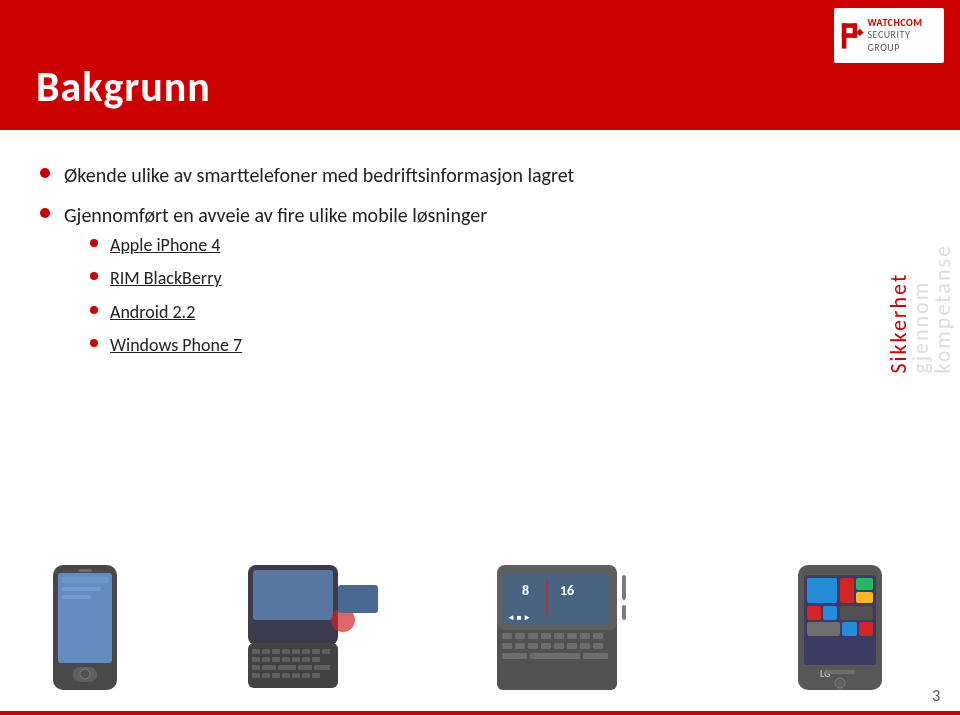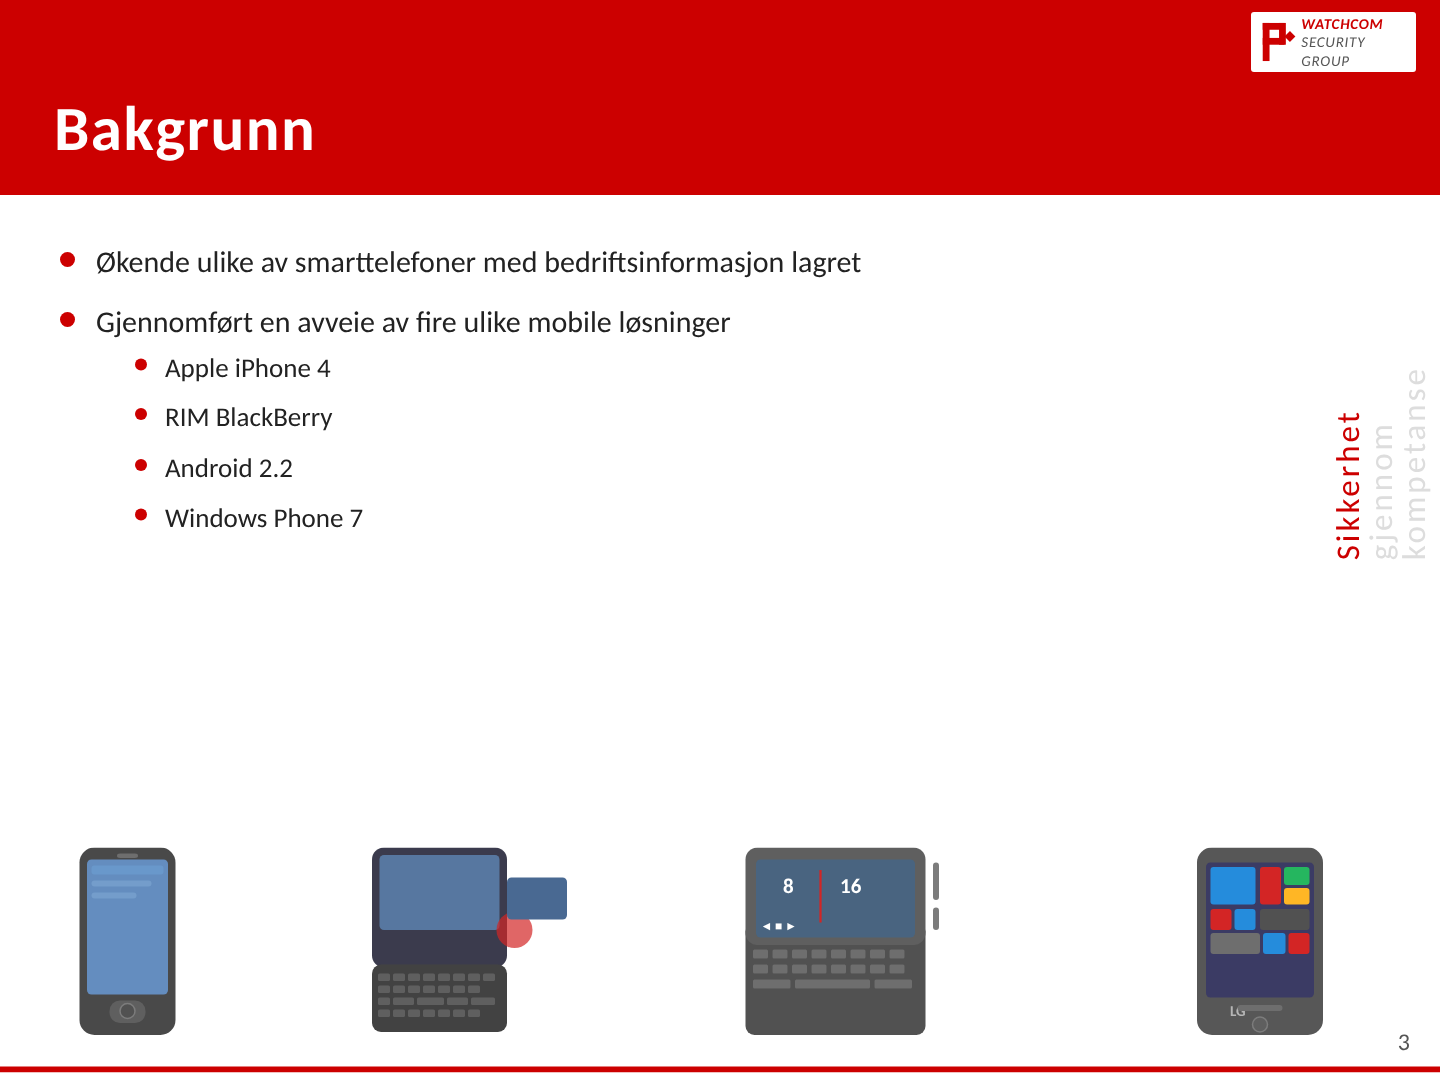--- a/index.html
+++ b/index.html
@@ -30,28 +30,27 @@
       font-weight: 700;
       letter-spacing: 1px;
     }
 
     
     .logo-container {
       position: absolute;
       top: 8px;
       right: 16px;
       width: 110px;
-      height: 40px;
+      height: 55px;
       background: #ffffff;
       border-radius: 2px;
       display: flex;
       align-items: center;
       justify-content: center;
       padding: 6px;
-      font-style: italic;
     }
 
     .logo-inner {
       display: flex;
       align-items: center;
       gap: 4px;
     }
 
     .logo-text-watchcom {
       font-size: 10px;
@@ -98,20 +97,21 @@
       background: #cc0000;
       margin-top: 6px;
       margin-right: 14px;
       flex-shrink: 0;
     }
 
     .sub-list {
       list-style: none;
       padding: 0;
       margin: 6px 0 16px 26px;
+      text-decoration: underline;
     }
 
     .sub-list li {
       display: flex;
       align-items: flex-start;
       margin-bottom: 10px;
       font-size: 18px;
       color: #222;
       line-height: 1.3;
     }

